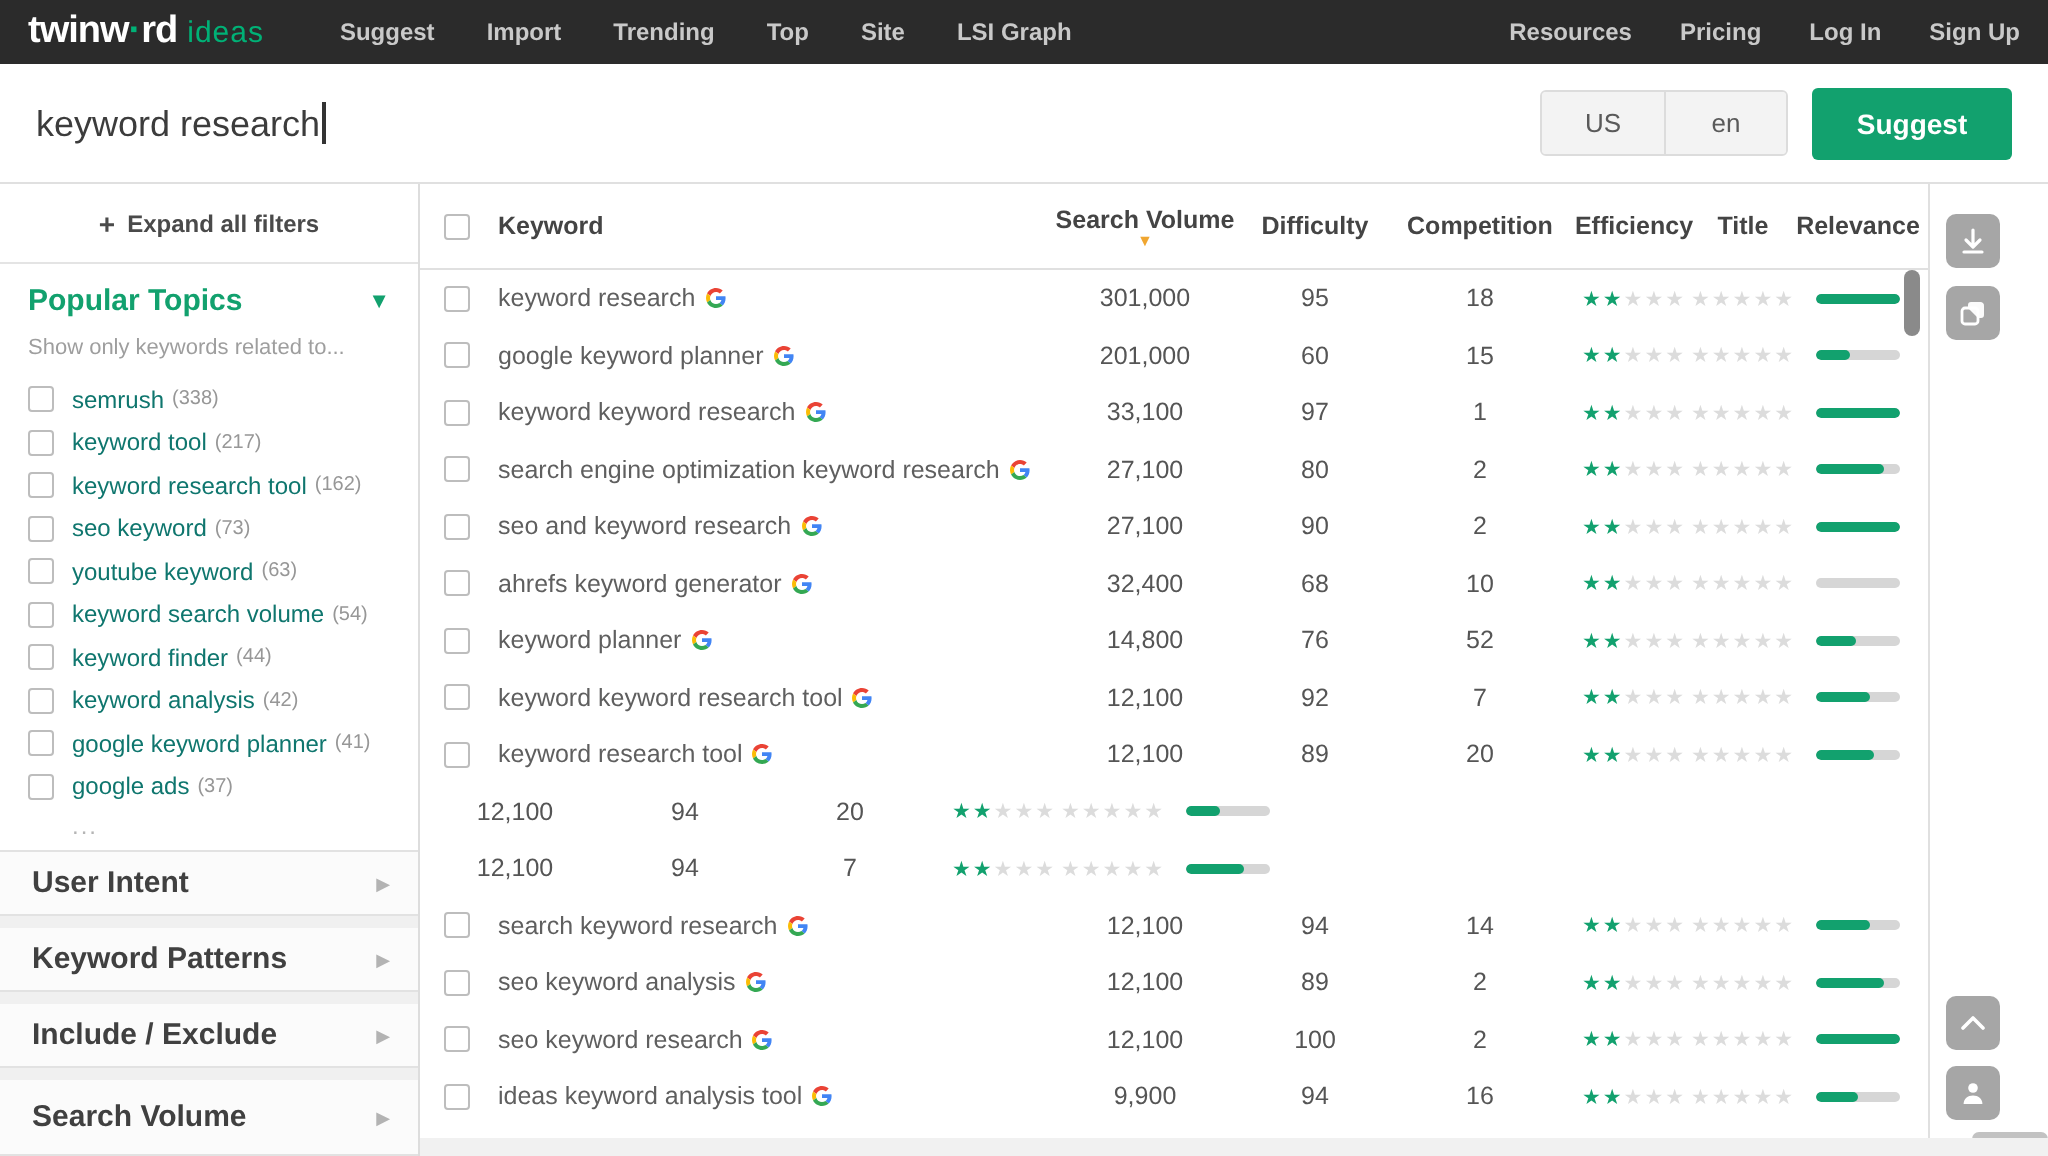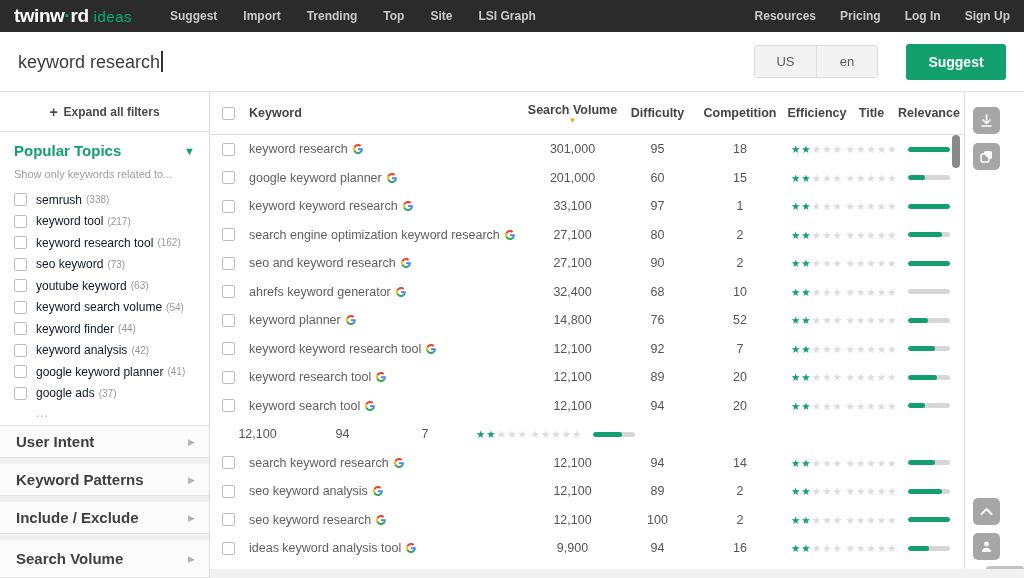--- a/index.html
+++ b/index.html
@@ -13,42 +13,42 @@
   .logo-dot { color:#00b176; font-weight:bold; font-size:19px; }
   .logo-suffix { color:#00b176; font-size:15px; margin-left:5px; letter-spacing:0.5px; }
   .nav-left { display:flex; gap:26px; margin-left:38px; }
   .nav-right { display:flex; gap:24px; margin-left:auto; }
   .nav-item { color:#c9c9c9; font-size:12px; font-weight:bold; cursor:pointer; white-space:nowrap; }
 
   
   .searchbar { height:60px; background:#fff; display:flex; align-items:center; padding:0 18px; border-bottom:1px solid #e0e0e0; }
   .search-text { font-size:18px; color:#3c3c3c; }
   .caret { display:inline-block; width:1.5px; height:21px; background:#333; margin-left:1px; vertical-align:-4px; }
-  .search-controls { margin-left:auto; display:flex; align-items:center; gap:28px; }
+  .search-controls { margin-left:auto; display:flex; align-items:center; gap:12px; }
   .locale-group { display:flex; border:1px solid #dcdcdc; border-radius:3px; overflow:hidden; }
   .locale-btn { width:61px; height:31px; background:#f3f3f3; color:#5a5a5a; font-size:13px; display:flex; align-items:center; justify-content:center; cursor:pointer; }
   .locale-btn + .locale-btn { border-left:1px solid #dcdcdc; }
   .suggest-btn { width:100px; height:36px; border:none; border-radius:3px; background:#12a16e; color:#fff; font-size:14px; font-weight:bold; cursor:pointer; font-family:"Liberation Sans",sans-serif; }
 
   
   .bodyrow { display:flex; height:486px; }
 
   
   .sidebar { width:210px; background:#fff; border-right:1px solid #ddd; display:flex; flex-direction:column; }
   .expand-filters { height:40px; border-bottom:1px solid #e4e4e4; display:flex; align-items:center; justify-content:center; gap:6px; font-size:12px; font-weight:bold; color:#4a4a4a; cursor:pointer; }
   .plus { font-size:14px; font-weight:bold; color:#4a4a4a; }
   .popular { padding:10px 14px 4px 14px; }
   .popular-head { display:flex; align-items:center; justify-content:space-between; cursor:pointer; }
   .popular-title { color:#12a16e; font-size:15px; font-weight:bold; }
   .tri-down { color:#12a16e; font-size:11px; }
   .popular-sub { margin-top:9px; font-size:11px; color:#9e9e9e; }
   .topic-list { margin-top:9px; }
   .topic-row { display:flex; align-items:center; height:21.5px; cursor:pointer; }
   .cbx { width:13px; height:13px; border:1px solid #bdbdbd; border-radius:2px; background:#fff; flex:none; }
-  .topic-label { margin-left:9px; font-size:12px; color:#0f172a; white-space:nowrap; }
+  .topic-label { margin-left:9px; font-size:12px; color:#0f766e; white-space:nowrap; }
   .topic-count { margin-left:4px; font-size:10px; color:#979797; }
   .topic-more { margin:2px 0 0 22px; color:#b5b5b5; font-size:12px; letter-spacing:1px; }
   .side-sections { margin-top:auto; background:#f0f0f0; border-top:1px solid #e2e2e2; }
   .side-section { height:32px; background:#fbfbfb; border-bottom:1px solid #e2e2e2; display:flex; align-items:center; padding:0 14px 0 16px; cursor:pointer; margin-bottom:6px; }
   .side-section:last-child { margin-bottom:0; height:38px; }
   .side-section-label { font-size:15px; font-weight:bold; color:#404040; }
   .chev { margin-left:auto; color:#b3b3b3; font-size:9px; }
 
   
   .main { flex:1; background:#fff; position:relative; border-right:1px solid #e0e0e0; margin-right:59px; }
@@ -490,32 +490,20 @@
             <div class="col c-title">
               <span class="stars"><span class="on"></span><span class="off">★★★★★</span></span>
             </div>
             <div class="col c-rel">
               <span class="track">
                 <span class="fillbar" style="width: 68%; display: block;"></span>
               </span>
             </div>
           </div>
           <div class="trow">
-            <div class="kwcell">
-              <span class="cbx"></span>
-              <span class="kwtext">keyword search tool</span>
-              <span class="gicon">
-                <svg width="10" height="10" viewBox="0 0 48 48">
-                  <path fill="#EA4335" d="M24 9.5c3.5 0 6.7 1.2 9.2 3.6l6.9-6.9C35.9 2.4 30.5 0 24 0 14.6 0 6.5 5.4 2.6 13.2l8 6.2C12.4 13.7 17.7 9.5 24 9.5z"></path>
-                  <path fill="#4285F4" d="M47 24.6c0-1.6-.2-3.1-.4-4.6H24v9h12.9c-.6 3-2.3 5.5-4.8 7.2l7.7 6c4.5-4.2 7.2-10.3 7.2-17.6z"></path>
-                  <path fill="#FBBC05" d="M10.5 28.6c-.5-1.5-.8-3-.8-4.6s.3-3.1.8-4.6l-8-6.2C.9 16.5 0 20.1 0 24s.9 7.5 2.6 10.8l7.9-6.2z"></path>
-                  <path fill="#34A853" d="M24 48c6.5 0 11.9-2.1 15.9-5.8l-7.7-6c-2.2 1.5-4.9 2.3-8.2 2.3-6.3 0-11.6-4.2-13.5-9.9l-8 6.2C6.5 42.6 14.6 48 24 48z"></path>
-                </svg>
-              </span>
-            </div>
             <div class="col c-vol">12,100</div>
             <div class="col c-diff">94</div>
             <div class="col c-comp">20</div>
             <div class="col c-eff">
               <span class="stars"><span class="on">★★</span><span class="off">★★★</span></span>
             </div>
             <div class="col c-title">
               <span class="stars"><span class="on"></span><span class="off">★★★★★</span></span>
             </div>
             <div class="col c-rel">

